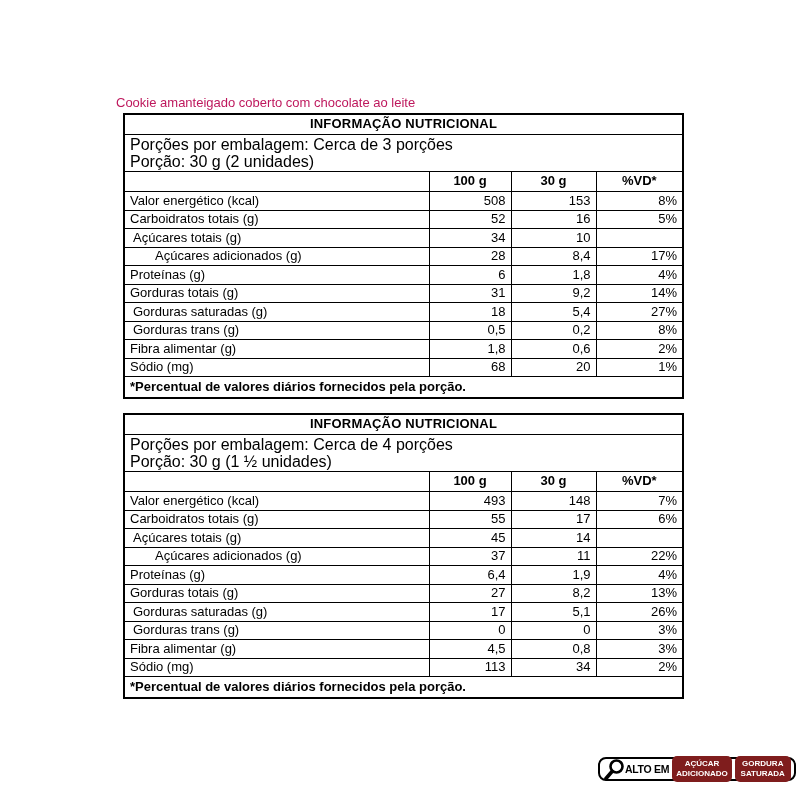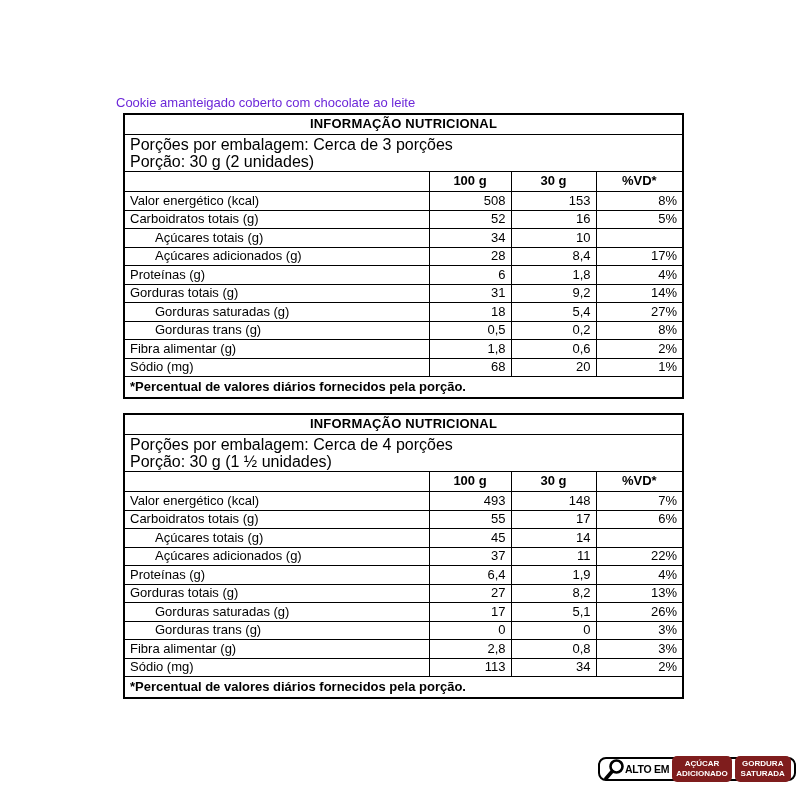--- a/index.html
+++ b/index.html
@@ -18,21 +18,21 @@
     left: 116px;
     width: 575px;
   }
   .product-section.first  { top: 94px; }
   .product-section.second { top: 413px; }
 
   .product-title {
     font-size: 13px;
     line-height: 17px;
     margin: 0 0 2px 0;
-    color: #6d28d9;
+    color: #be185d;
   }
   table.nutri {
     border-collapse: collapse;
     table-layout: fixed;
     width: 468px;
     margin-left: 7px;
     border: 2px solid #000;
   }
   table.nutri col.c-label { width: 305px; }
   table.nutri col.c-100   { width: 82px; }
@@ -66,21 +66,21 @@
   tr.cols th.col {
     height: 19px;
     font-weight: bold;
     text-align: center;
   }
   tr.cols td.stub { height: 19px; }
   tbody td {
     height: 17.5px;
   }
   tbody td.label { text-align: left; }
-  tbody td.label.indent-1 { padding-left: 30px; }
+  tbody td.label.indent-1 { padding-left: 8px; }
   tbody td.label.indent-2 { padding-left: 30px; }
   tbody td.val { text-align: right; }
   td.foot {
     height: 20px;
     font-size: 13px;
     text-align: left;
     font-weight: bold;
   }
 
   
@@ -291,21 +291,21 @@
           <td class="val">26%</td>
         </tr>
         <tr>
           <td class="label indent-1">Gorduras trans (g)</td>
           <td class="val">0</td>
           <td class="val">0</td>
           <td class="val">3%</td>
         </tr>
         <tr>
           <td class="label indent-0">Fibra alimentar (g)</td>
-          <td class="val">2,8</td>
+          <td class="val">4,5</td>
           <td class="val">0,8</td>
           <td class="val">3%</td>
         </tr>
         <tr>
           <td class="label indent-0">Sódio (mg)</td>
           <td class="val">113</td>
           <td class="val">34</td>
           <td class="val">2%</td>
         </tr>
       </tbody>

